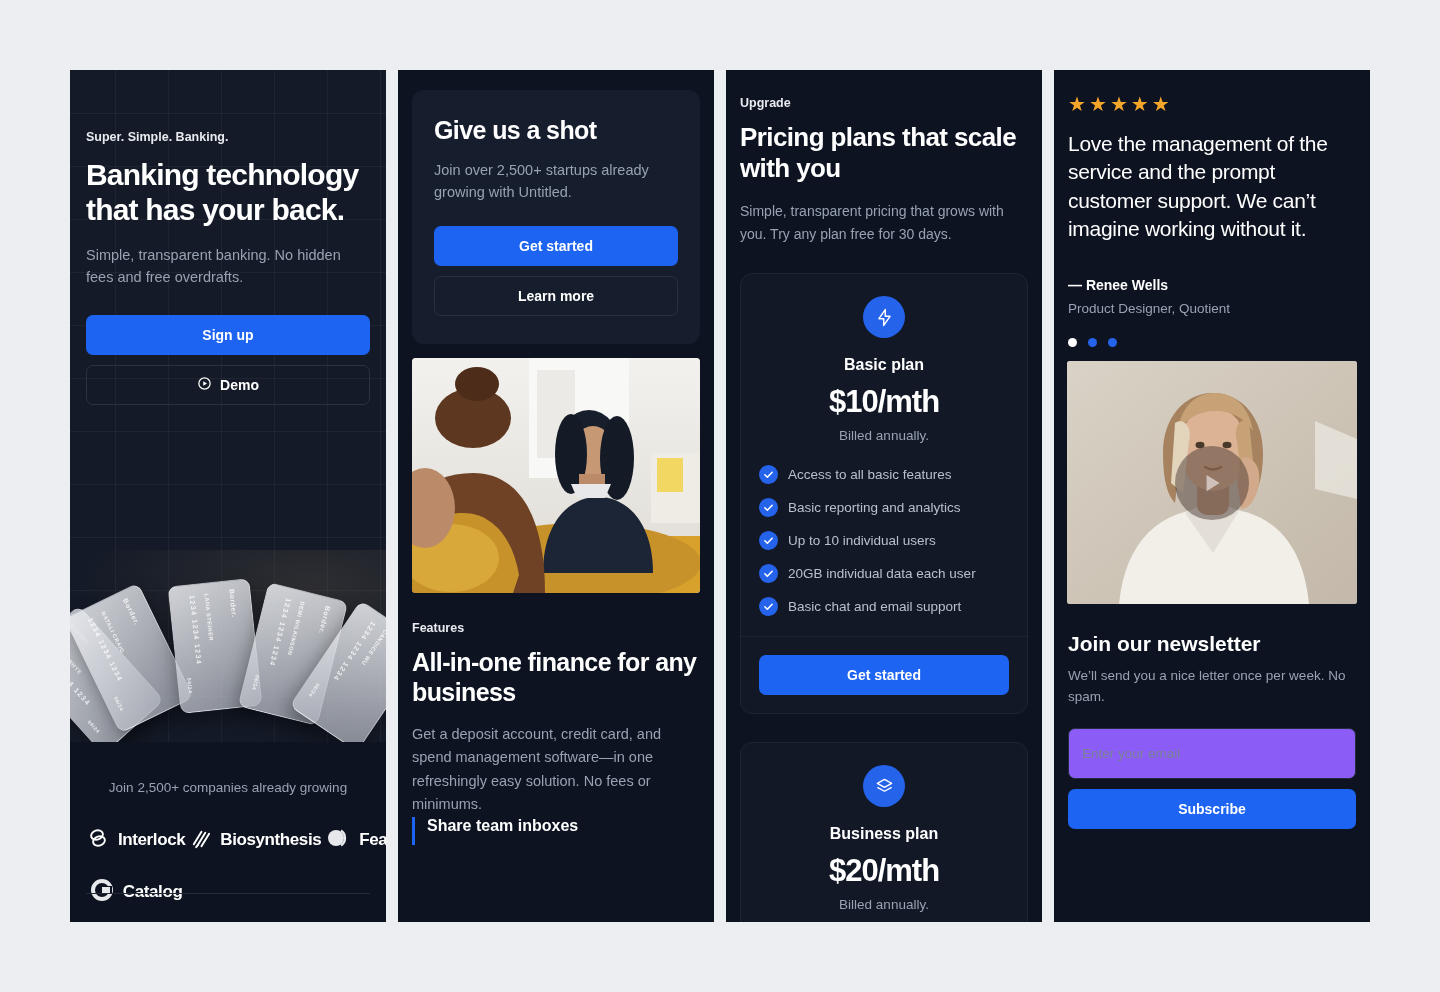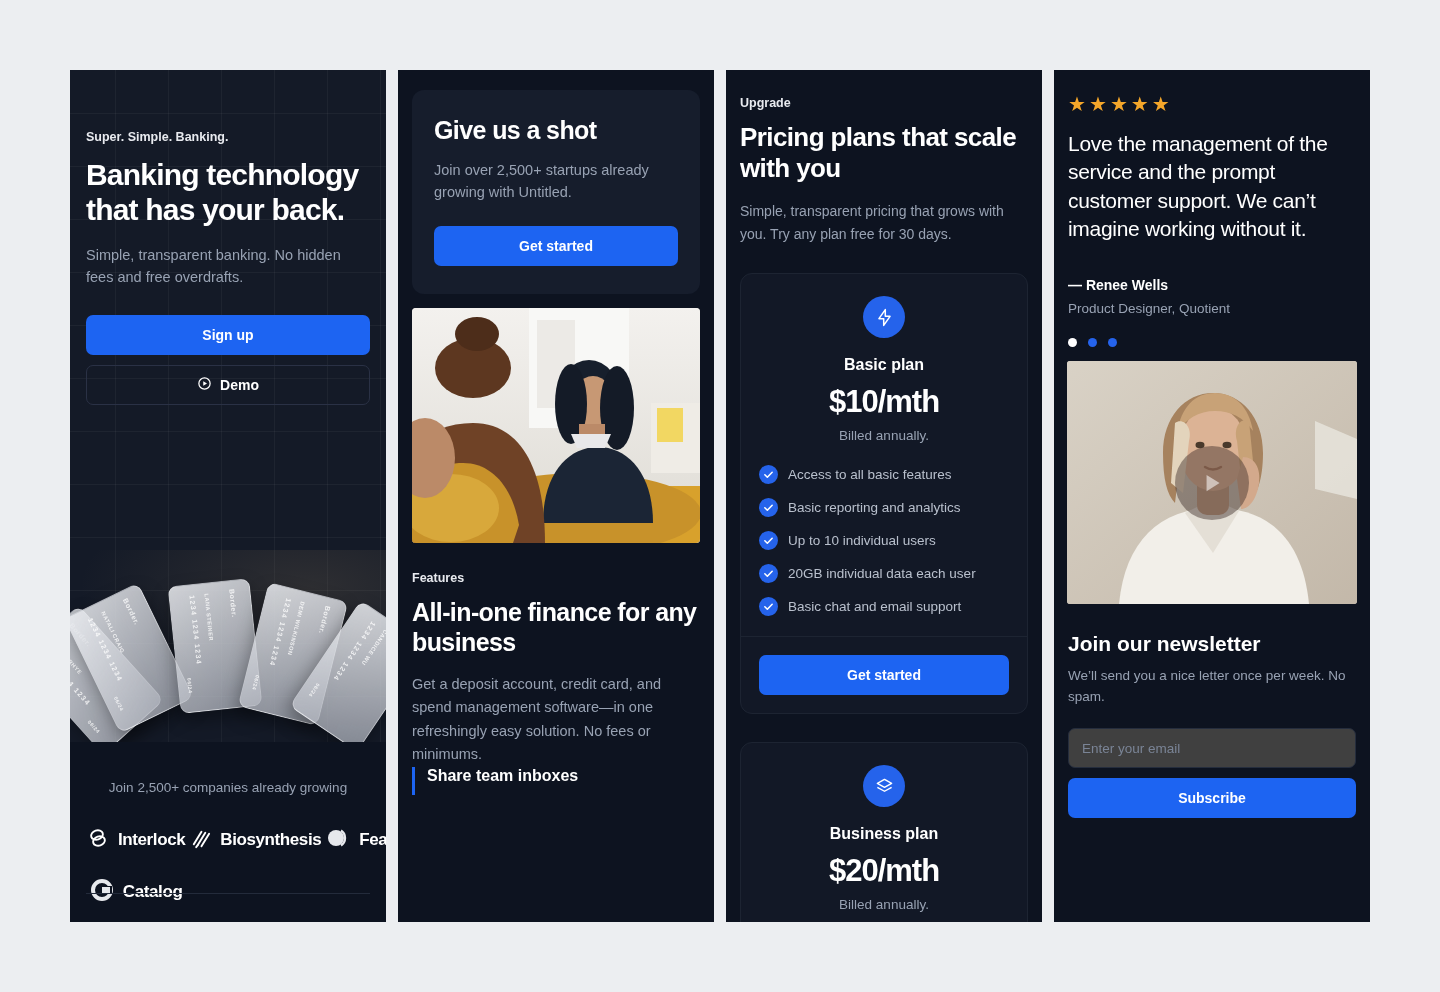--- a/index.html
+++ b/index.html
@@ -193,21 +193,21 @@
   }
   .play-overlay {
     position:absolute; left:50%; top:50%; transform:translate(-50%,-50%);
     width:74px; height:74px; border-radius:50%; background:rgba(60,45,40,.45);
     display:flex; align-items:center; justify-content:center;
   }
   .news-sec { padding:28px 14px 0; }
   .news-h { font-size:21px; font-weight:700; margin-bottom:10px; }
   .news-p { font-size:13.5px; line-height:1.55; color:#98a2b3; margin-bottom:20px; }
   .email-input {
-    width:100%; height:40px; border-radius:7px; background:#404040;
+    width:100%; height:51px; border-radius:7px; background:#8b5cf6;
     border:1px solid #252d3d; color:#fff; padding:0 13px; font-size:13.5px;
     font-family:"Liberation Sans", sans-serif; outline:none;
   }
   .email-input::placeholder { color:#7a8496; }
   .subscribe { margin-top:10px; }
 </style>
 </head>
 <body>
 
 <div class="stage">
@@ -319,20 +319,21 @@
     </div>
   </div>
 
   <div class="phone">
     <div class="panel-dark">
 
       <div class="cta-card">
         <h2 class="cta-h2">Give us a shot</h2>
         <p class="cta-sub">Join over 2,500+ startups already growing with Untitled.</p>
         <button class="btn btn-primary">Get started</button>
+        <button class="btn btn-ghost">Learn more</button>
       </div>
 
       <div class="photo">
         <svg width="100%" height="100%" viewBox="0 0 290 235" preserveAspectRatio="xMidYMid slice">
           <defs>
             <linearGradient id="room" x1="0" y1="0" x2="0" y2="1">
               <stop offset="0%" stop-color="#f3f1ee"></stop>
                 <stop offset="100%" stop-color="#dedbd4"></stop>
             </linearGradient>
           </defs>

